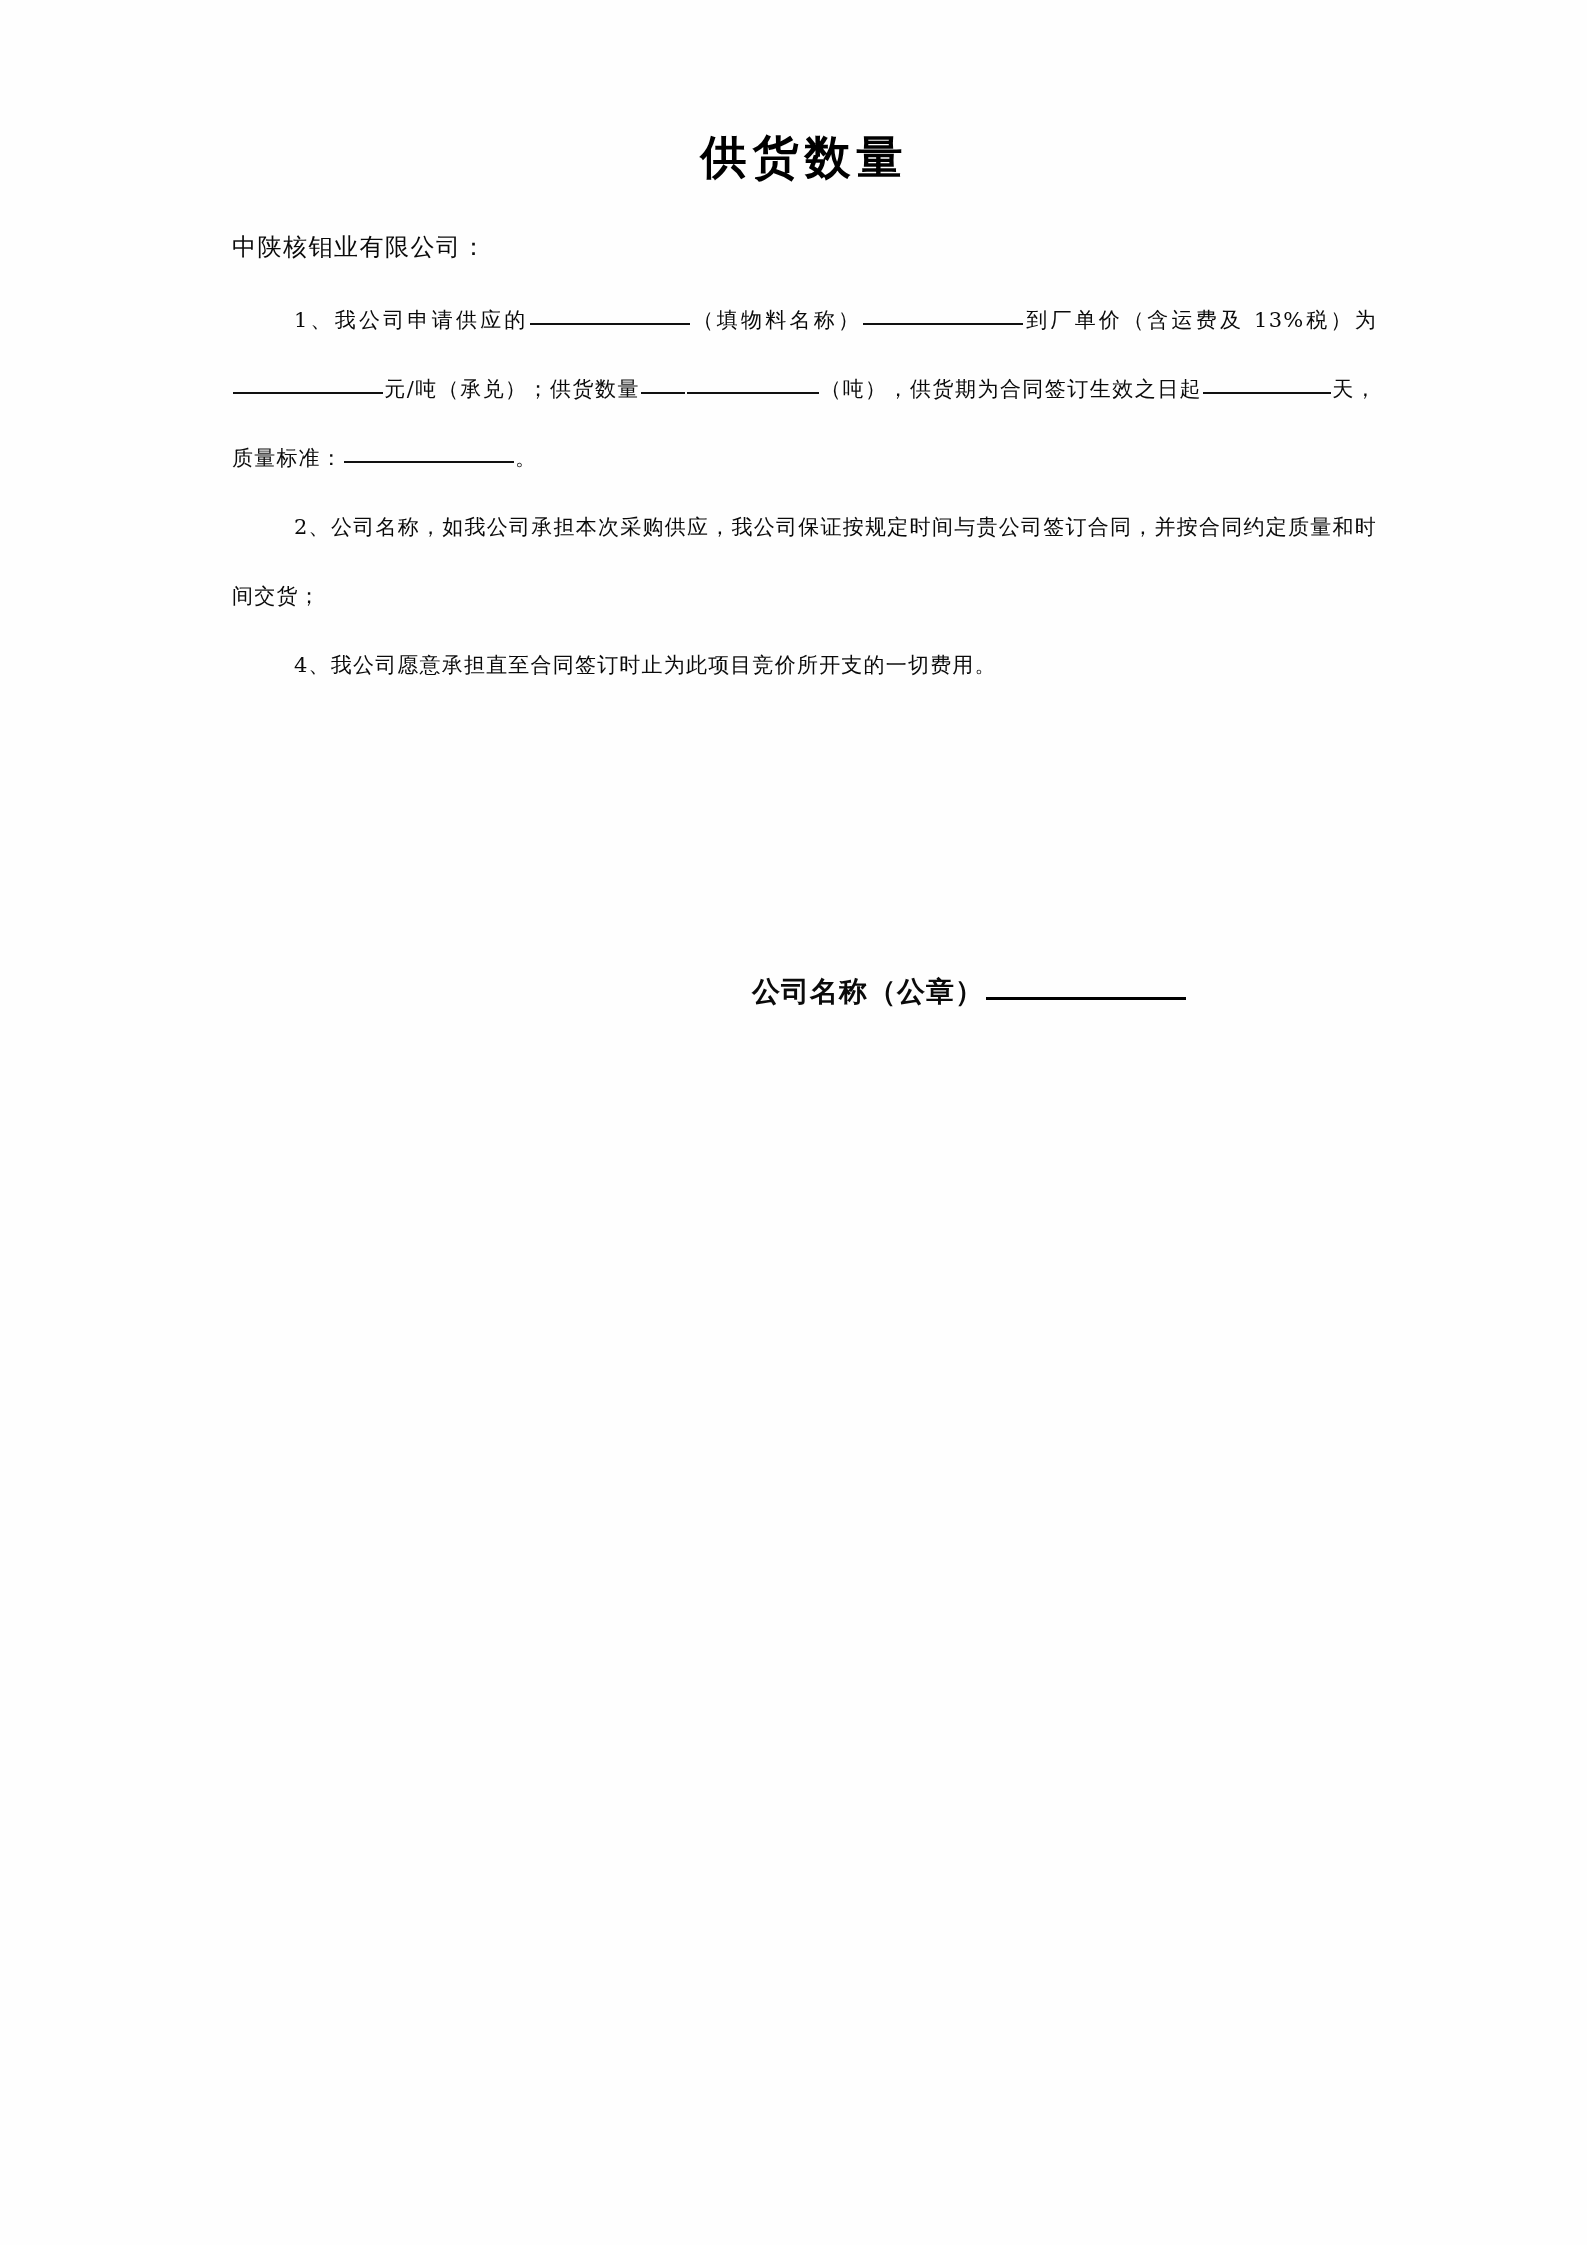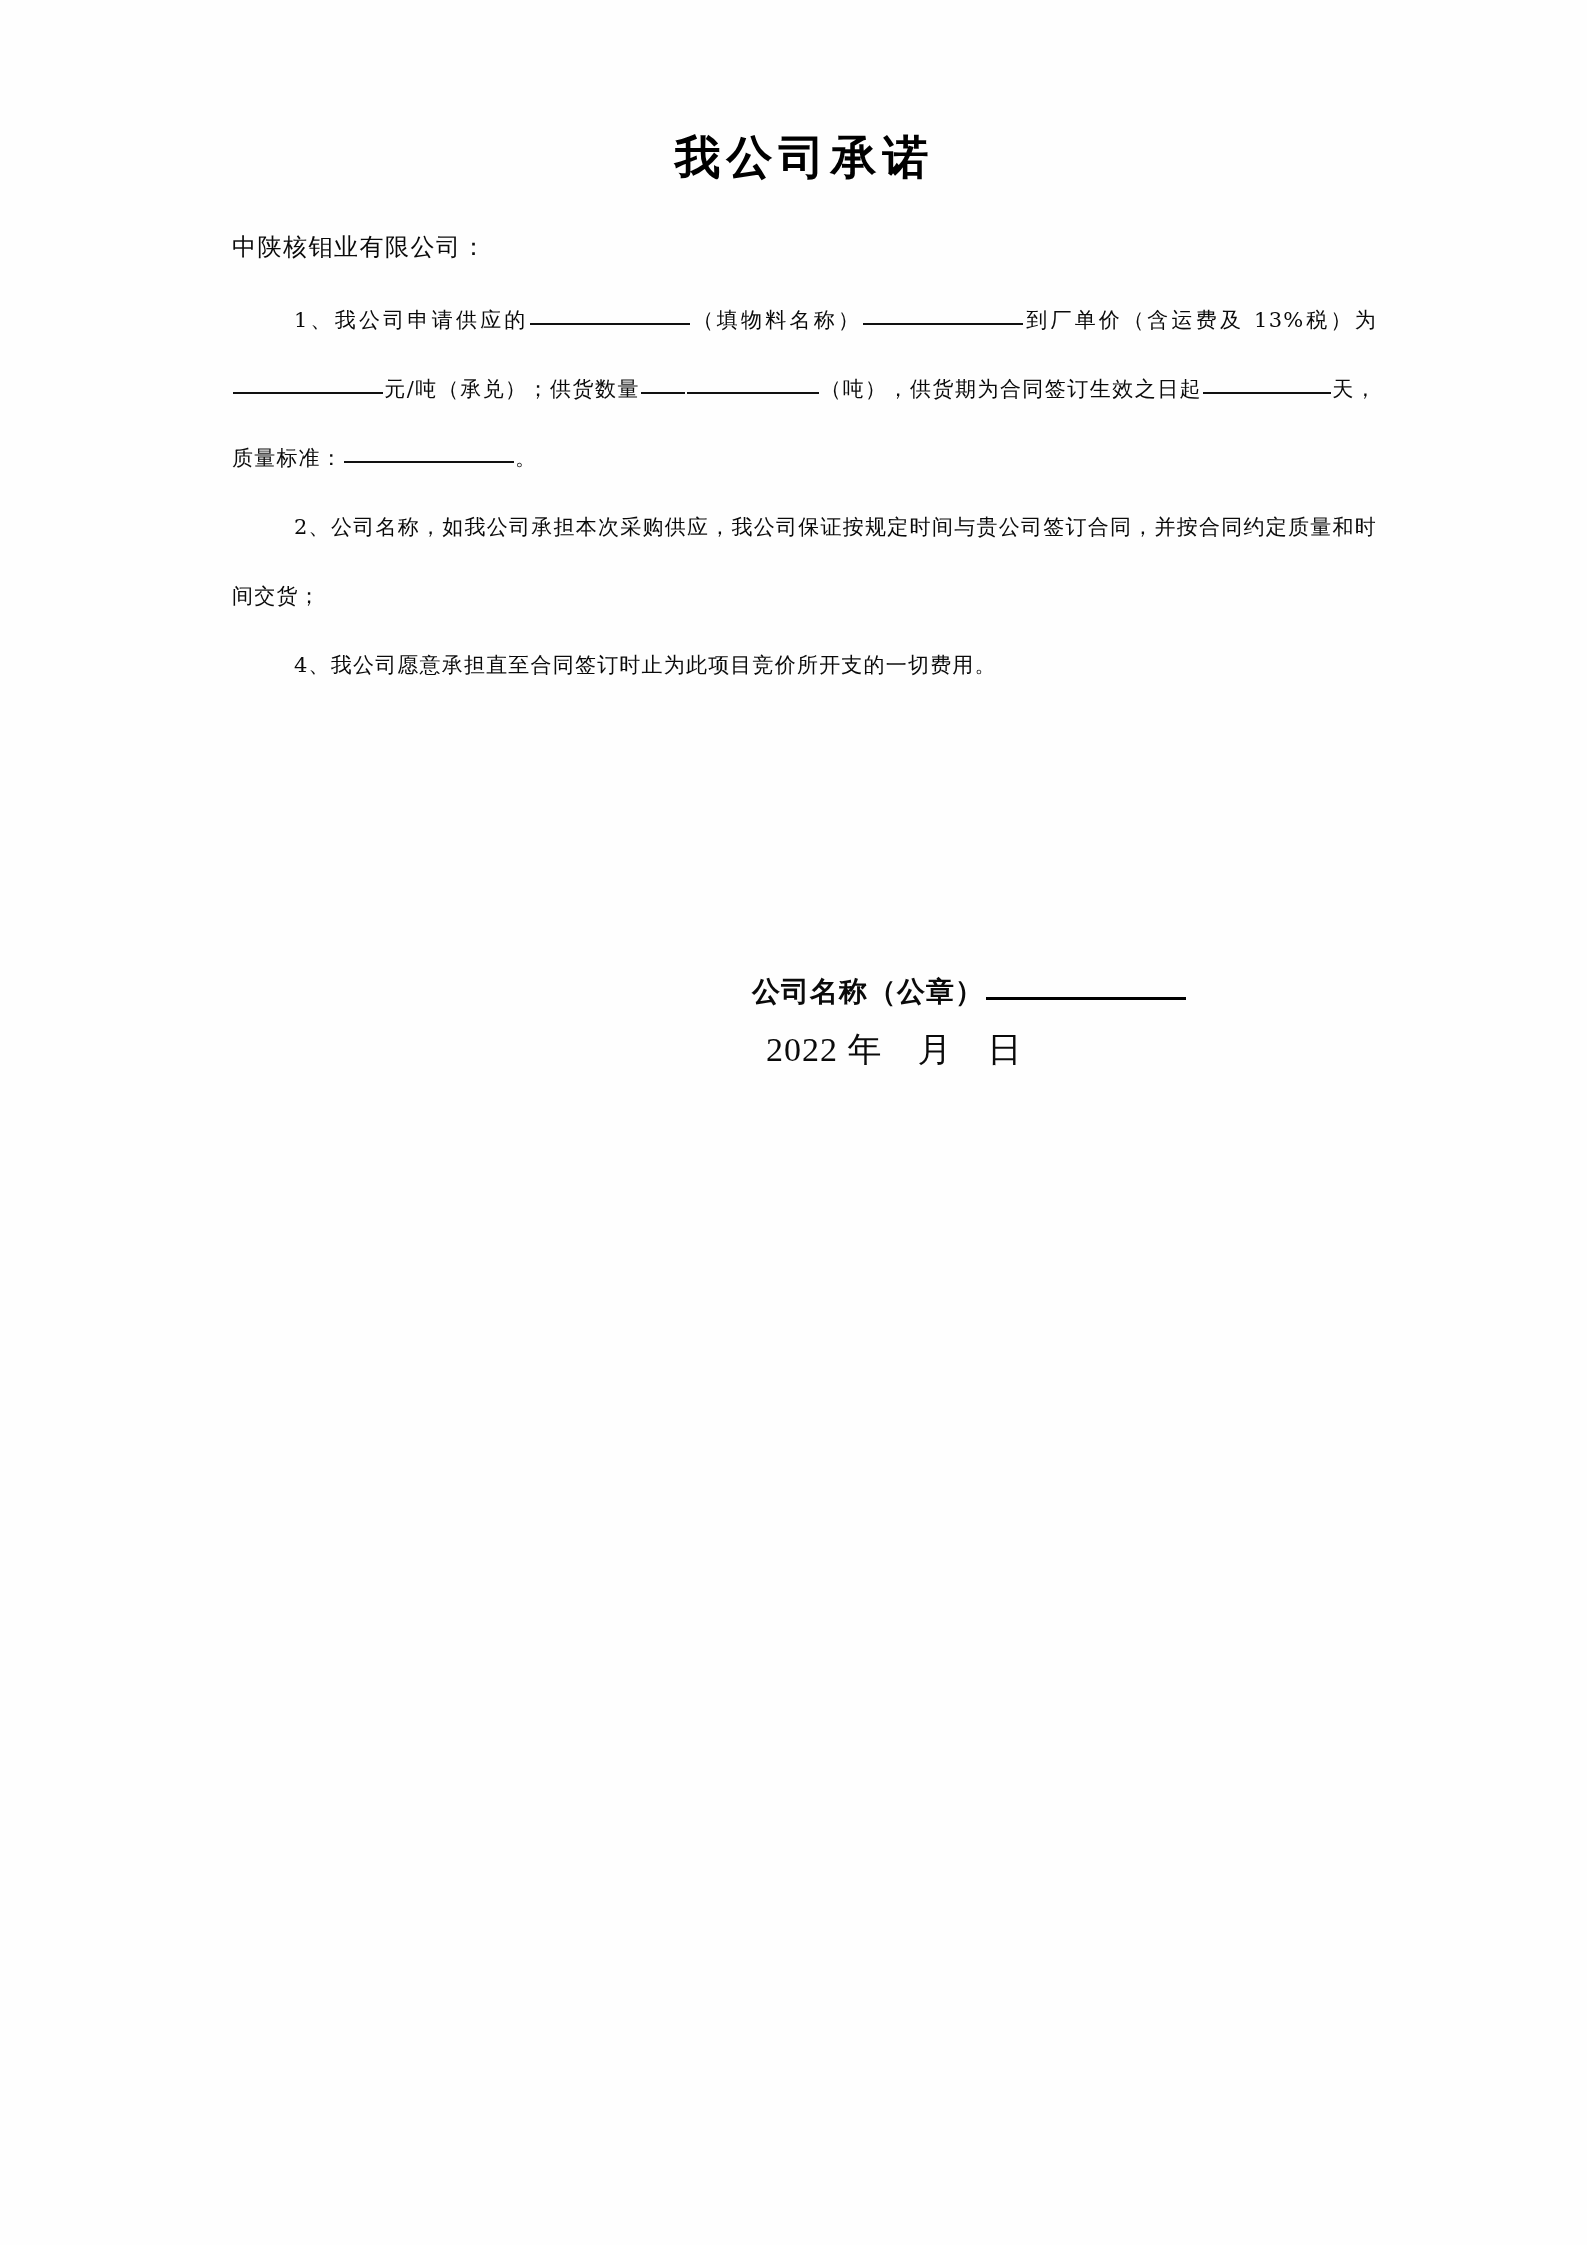--- a/index.html
+++ b/index.html
@@ -110,38 +110,37 @@
     padding-left: 14px;
     white-space: pre;
   }
 </style>
 </head>
 <body>
 
 <div class="page">
   <div class="doc-body">
 
-    <h1 class="doc-title">我公司承诺</h1>
+    <h1 class="doc-title">供货数量</h1>
 
     <p class="addressee">中陕核钼业有限公司：</p>
 
     <p class="para">
       <span class="indent"></span><span>1、</span><span>我公司申请供应的</span><span class="blank b-material-1"></span><span>（填物料名称）</span><span class="blank b-material-2"></span><span>到厂</span><span>单价（含运费及 13%税）为 </span><span class="blank b-price"></span><span>元/吨（承兑）；供货数量</span><span class="blank b-qty-a"></span><span class="blank b-qty-b"></span><span>（吨），供货期为合同签订生效之日起</span><span class="blank b-days"></span><span>天，质量标</span><span>准：</span><span class="blank b-standard"></span><span>。</span>
     </p>
 
     <p class="para">
       <span class="indent"></span><span>2、</span><span>公司名称，如我公司承担本次采购供应，我公司保证按规定时间与贵公司签订合同，并按合同约定质量和时间交货；</span>
     </p>
 
 
     <p class="para">
       <span class="indent"></span><span>4、</span><span>我公司愿意承担直至合同签订时止为此项目竞价所开支的一切费用。</span>
     </p>
 
     <div class="spacer-block"></div>
 
     <div class="sign-block">
       <div class="sign-company"><span>公司名称（公章）</span><span class="blank-sign"></span></div>
-      <div class="sign-date">2022 年　月　日</div>
     </div>
 
   </div>
 </div>
 
 </body></html>

